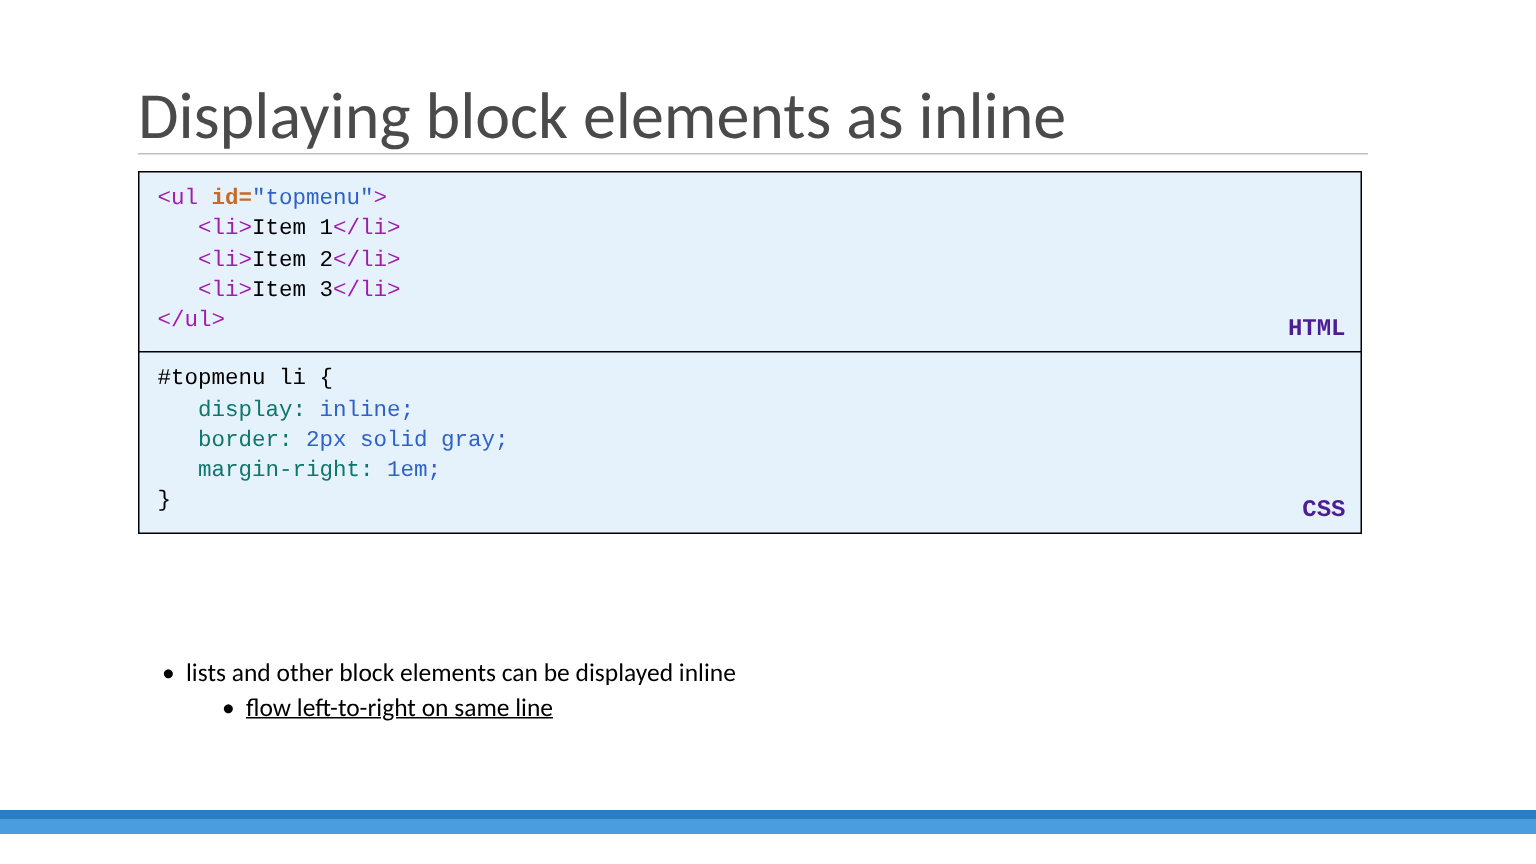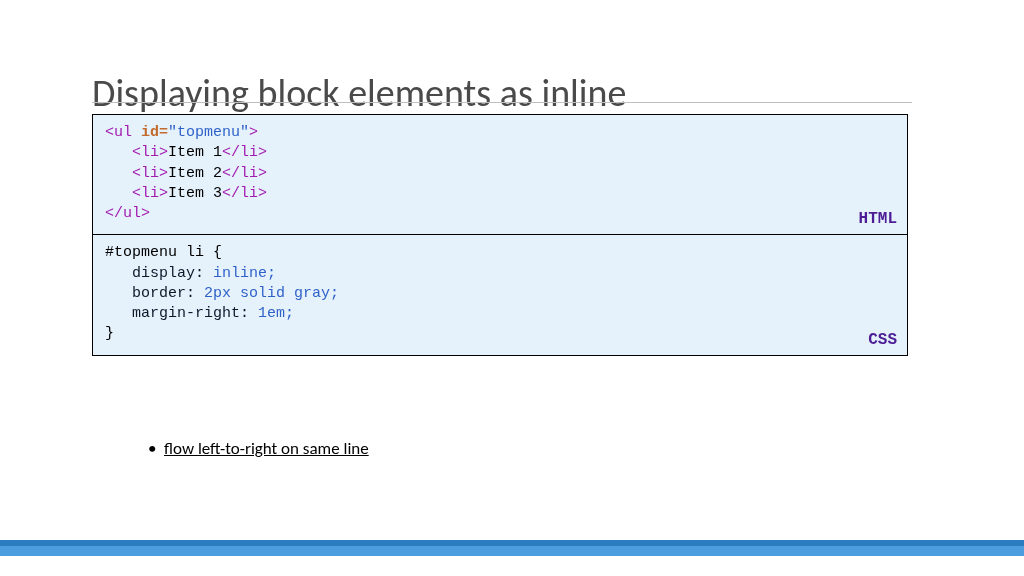--- a/index.html
+++ b/index.html
@@ -1,30 +1,30 @@
 <!DOCTYPE html>
 <html><head>
 <meta charset="utf-8">
 <style>
   * { box-sizing: border-box; margin: 0; padding: 0; }
   html, body { width: 1024px; height: 576px; background: #fff; font-family: "Segoe UI", Calibri, Arial, sans-serif; }
   .slide { position: relative; width: 1024px; height: 576px; }
-  .title { position: absolute; left: 92px; top: 50px; font-size: 38px; font-weight: 300; color: #4a4a4a; margin-top: 20px; }
+  .title { position: absolute; left: 92px; top: 50px; font-size: 44px; font-weight: 300; color: #4a4a4a; }
   .title-underline { position: absolute; left: 92px; top: 102px; width: 820px; height: 1px; background: #bfbfbf; }
   .code-stack { position: absolute; left: 92px; top: 114px; width: 816px; }
   .panel { border: 1px solid #000; position: relative; }
   .panel + .panel { margin-top: -1px; }
   .panel-blue { background: #e6f2fb; }
   .panel-white { background: #fff; }
   .panel-label { position: absolute; right: 10px; bottom: 6px; font-family: "Courier New", monospace; font-weight: bold; font-size: 16px; color: #4c1d95; }
   .code { font-family: "Courier New", monospace; font-size: 15px; line-height: 1.35; padding: 8px 12px 10px 12px; white-space: pre; color: #000; }
   .tag-open, .tag-close { color: #a21caf; }
   .attr-name { color: #c36b2d; font-weight: bold; }
   .attr-val { color: #2f62c9; }
-  .prop { color: #0f172a; }
+  .prop { color: #0f766e; }
   .val { color: #2f62c9; }
   .output-area { padding: 6px 8px 8px 8px; }
   .inline-item { display: inline-block; border: 1px solid #000; padding: 2px 8px; margin-right: 16px; font-family: "Times New Roman", serif; font-size: 16px; color: #000; }
   .notes { position: absolute; left: 108px; top: 438px; width: 800px; font-size: 17px; color: #000; line-height: 1.35; }
   .notes ul { list-style: none; }
   .notes li::before { content: "\2022"; display: inline-block; width: 16px; color: #000; }
   .notes .sub { margin-left: 40px; text-decoration: underline; }
   .footer-stripe { position: absolute; left: 0; bottom: 20px; width: 1024px; }
   .stripe-dark { height: 6px; background: #2b7cc1; }
   .stripe-light { height: 10px; background: #4a9dde; }
@@ -55,20 +55,21 @@
 <span class="prop">   margin-right:</span><span class="val"> 1em;</span>
 <span>}</span></div>
       <div class="panel-label">CSS</div>
     </div>
 
 
   </div>
 
   <div class="notes">
     <ul>
+      <li><span>lists and other block elements can be displayed inline</span></li>
       <li class="sub"><span>flow left-to-right on same line</span></li>
     </ul>
   </div>
 
   <div class="footer-stripe">
     <div class="stripe-dark"></div>
     <div class="stripe-light"></div>
   </div>
 
 </div>

